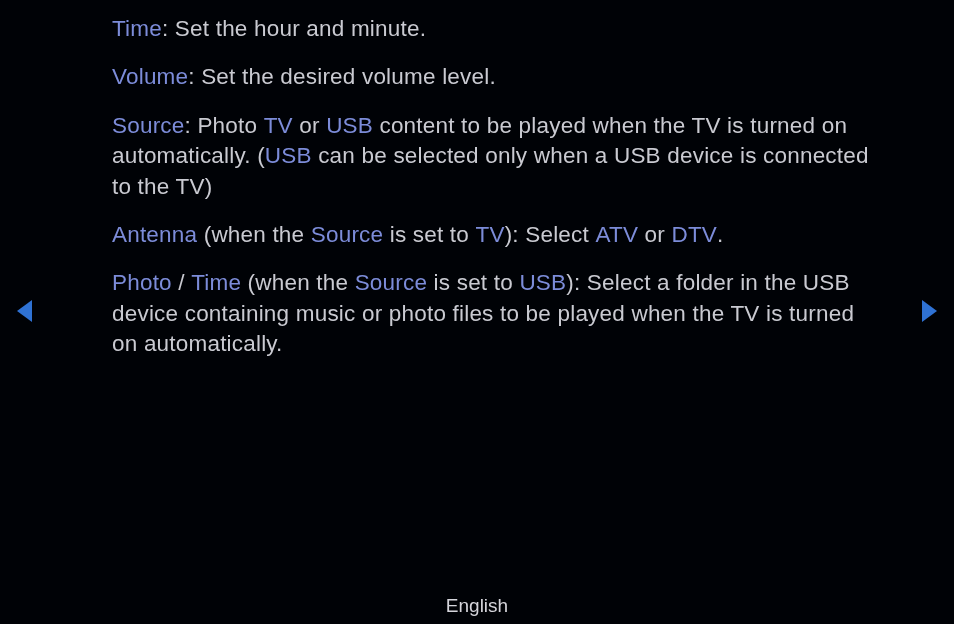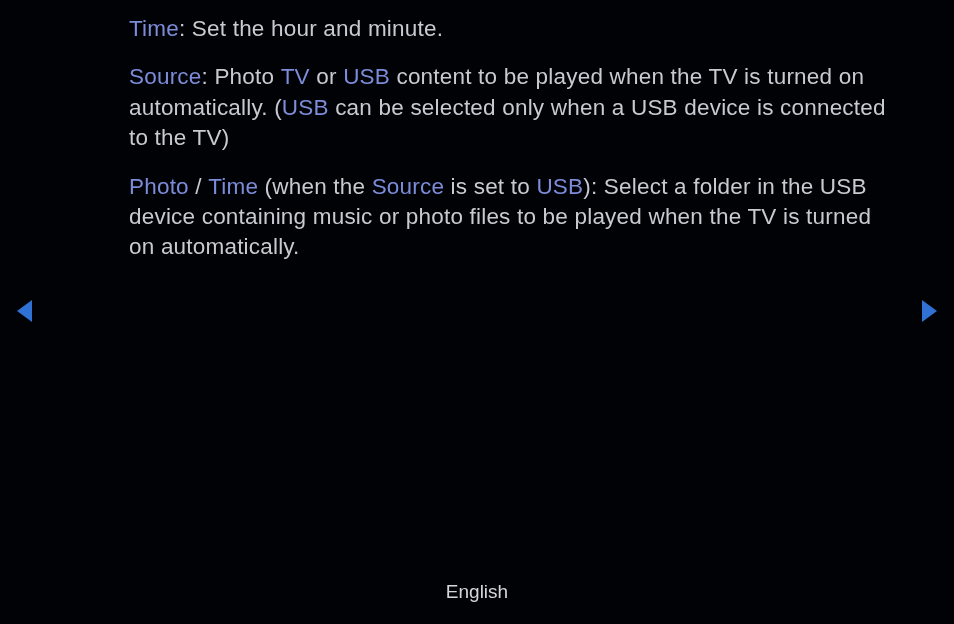--- a/index.html
+++ b/index.html
@@ -11,21 +11,21 @@
       width: 954px;
       height: 624px;
       background-color: #000206;
       font-family: "Helvetica Neue", Helvetica, Arial, sans-serif;
       position: relative;
       overflow: hidden;
       color: #c9cad1;
     }
     .content {
       position: absolute;
-      left: 129px;
+      left: 112px;
       top: 14px;
       width: 770px;
       font-size: 22.5px;
       line-height: 1.35;
       font-weight: 300;
       letter-spacing: 0.2px;
     }
     .item {
       margin-bottom: 18px;
     }
@@ -47,46 +47,52 @@
       border-right: 15px solid #2f72d4;
     }
     .nav-right {
       right: 17px;
       border-top: 11px solid transparent;
       border-bottom: 11px solid transparent;
       border-left: 15px solid #2f72d4;
     }
     .footer {
       position: absolute;
-      bottom: 21px;
+      bottom: 7px;
       left: 0;
       width: 100%;
       text-align: center;
       font-size: 19px;
       font-weight: 300;
       color: #d5d5db;
     }
   </style>
 </head>
 <body>
 
 <div class="nav-arrow nav-left"></div>
 <div class="nav-arrow nav-right"></div>
 
 <div class="content">
 
   <div class="item">
     <span class="hl">Time</span><span>: Set the hour and minute.</span>
   </div>
 
+  <div class="item">
+    <span class="hl">Volume</span><span>: Set the desired volume level.</span>
+  </div>
 
   <div class="item">
     <span class="hl">Source</span><span>: Photo </span><span class="hl">TV</span><span> or </span><span class="hl">USB</span><span> content to be played when the TV is turned on automatically. (</span><span class="hl">USB</span><span> can be selected only when a USB device is connected to the TV)</span>
   </div>
 
+  <div class="item">
+    <span class="hl">Antenna</span><span> (when the </span><span class="hl">Source</span><span> is set to </span><span class="hl">TV</span><span>): Select </span><span class="hl">ATV</span><span> or </span><span class="hl">DTV</span><span>.</span>
+  </div>
 
 
   <div class="item">
     <span class="hl">Photo</span><span> / </span><span class="hl">Time</span><span> (when the </span><span class="hl">Source</span><span> is set to </span><span class="hl">USB</span><span>): Select a folder in the USB device containing music or photo files to be played when the TV is turned on automatically.</span>
   </div>
 
 </div>
 
 <div class="footer">English</div>
 

